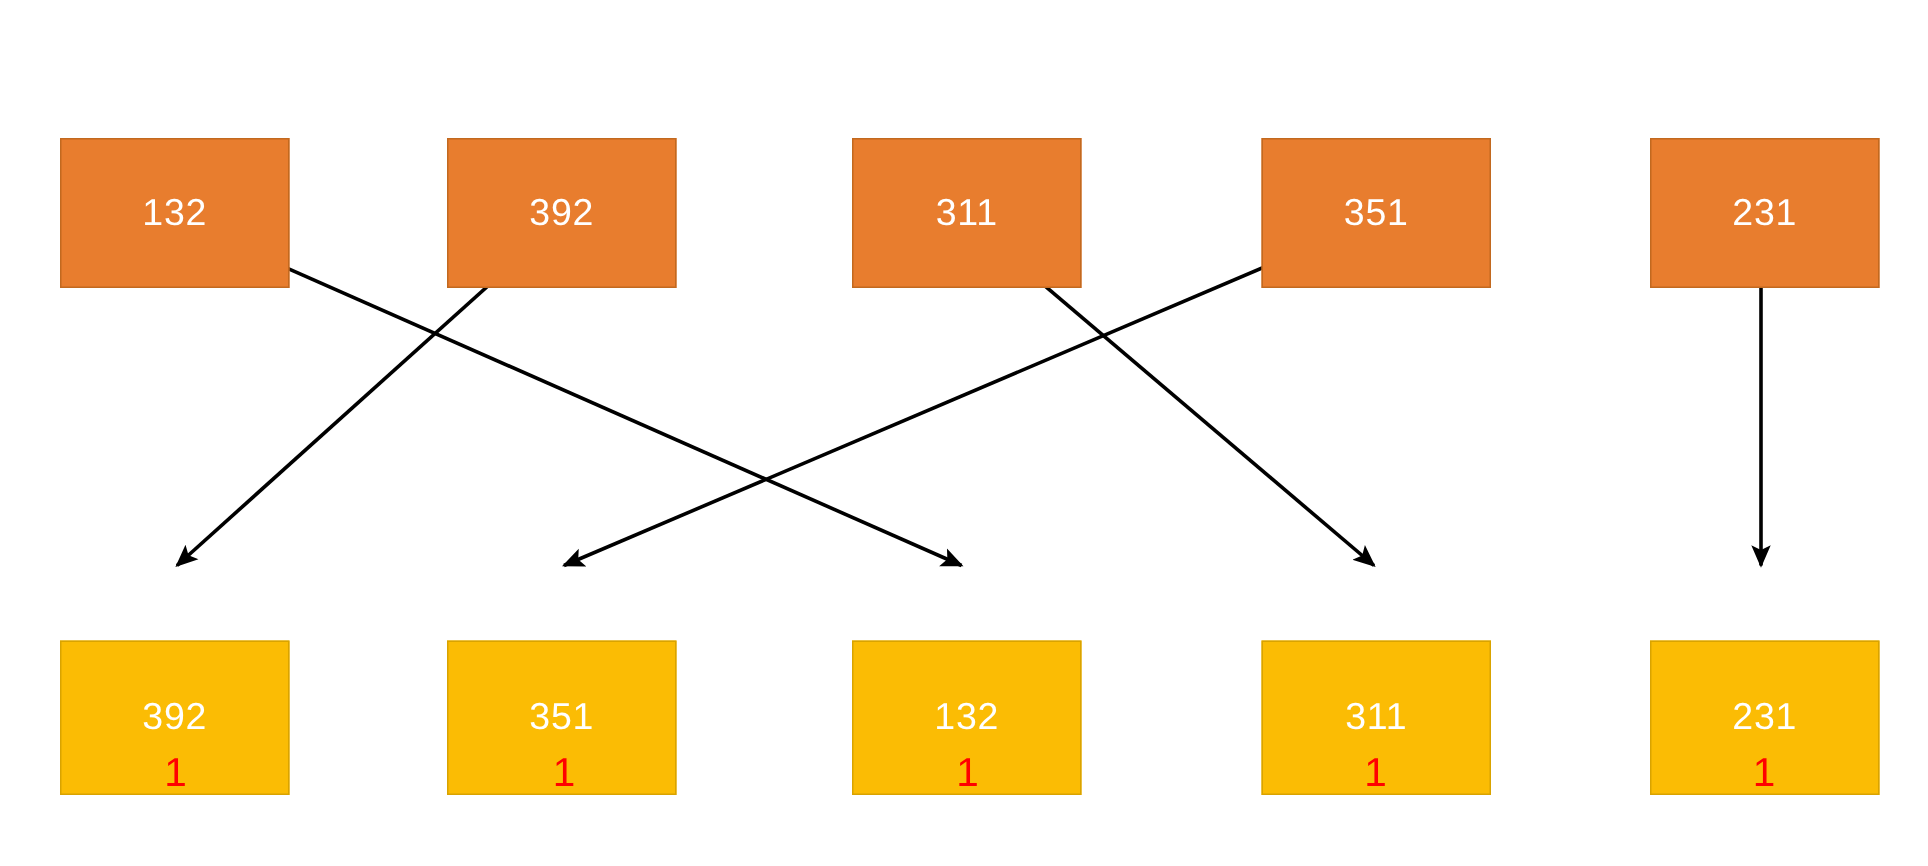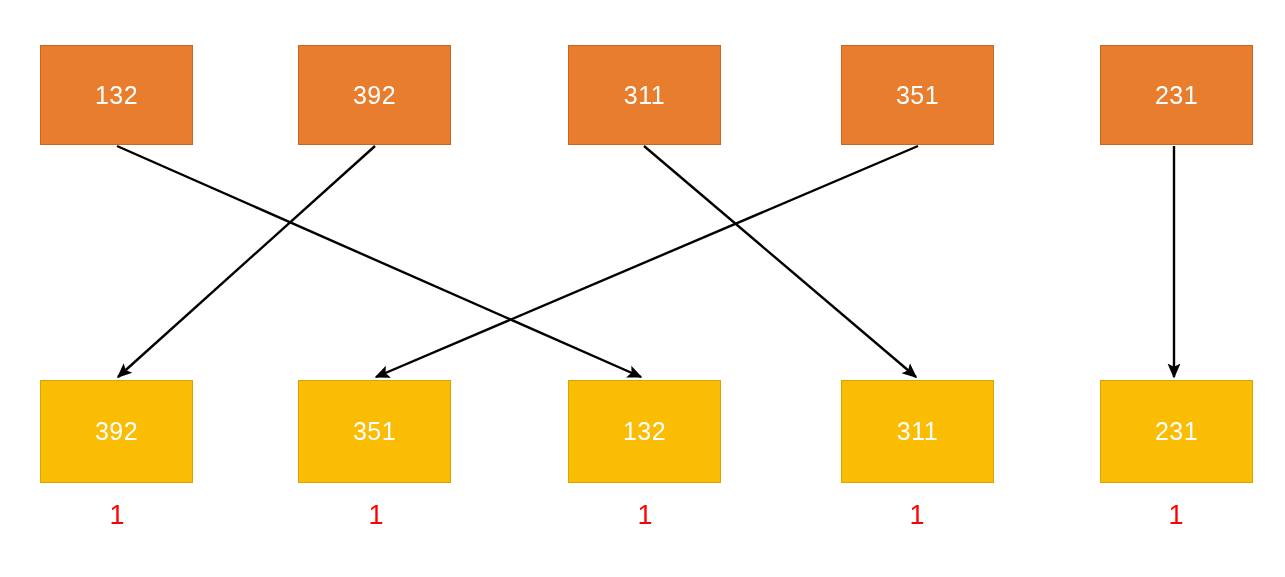--- a/index.html
+++ b/index.html
@@ -22,20 +22,21 @@
     box-sizing: border-box;
     display: flex;
     align-items: center;
     justify-content: center;
     color: #ffffff;
     font-size: 25px;
     font-family: "Liberation Sans", sans-serif;
     letter-spacing: 0.5px;
     line-height: 1;
     user-select: none;
+    margin-top: 47px;
   }
   .node-top {
     background: #E87D2E;
     border: 1px solid #C2691F;
   }
   .node-bottom {
     background: #FBBC04;
     border: 1px solid #D9A300;
   }
   .count-label {

